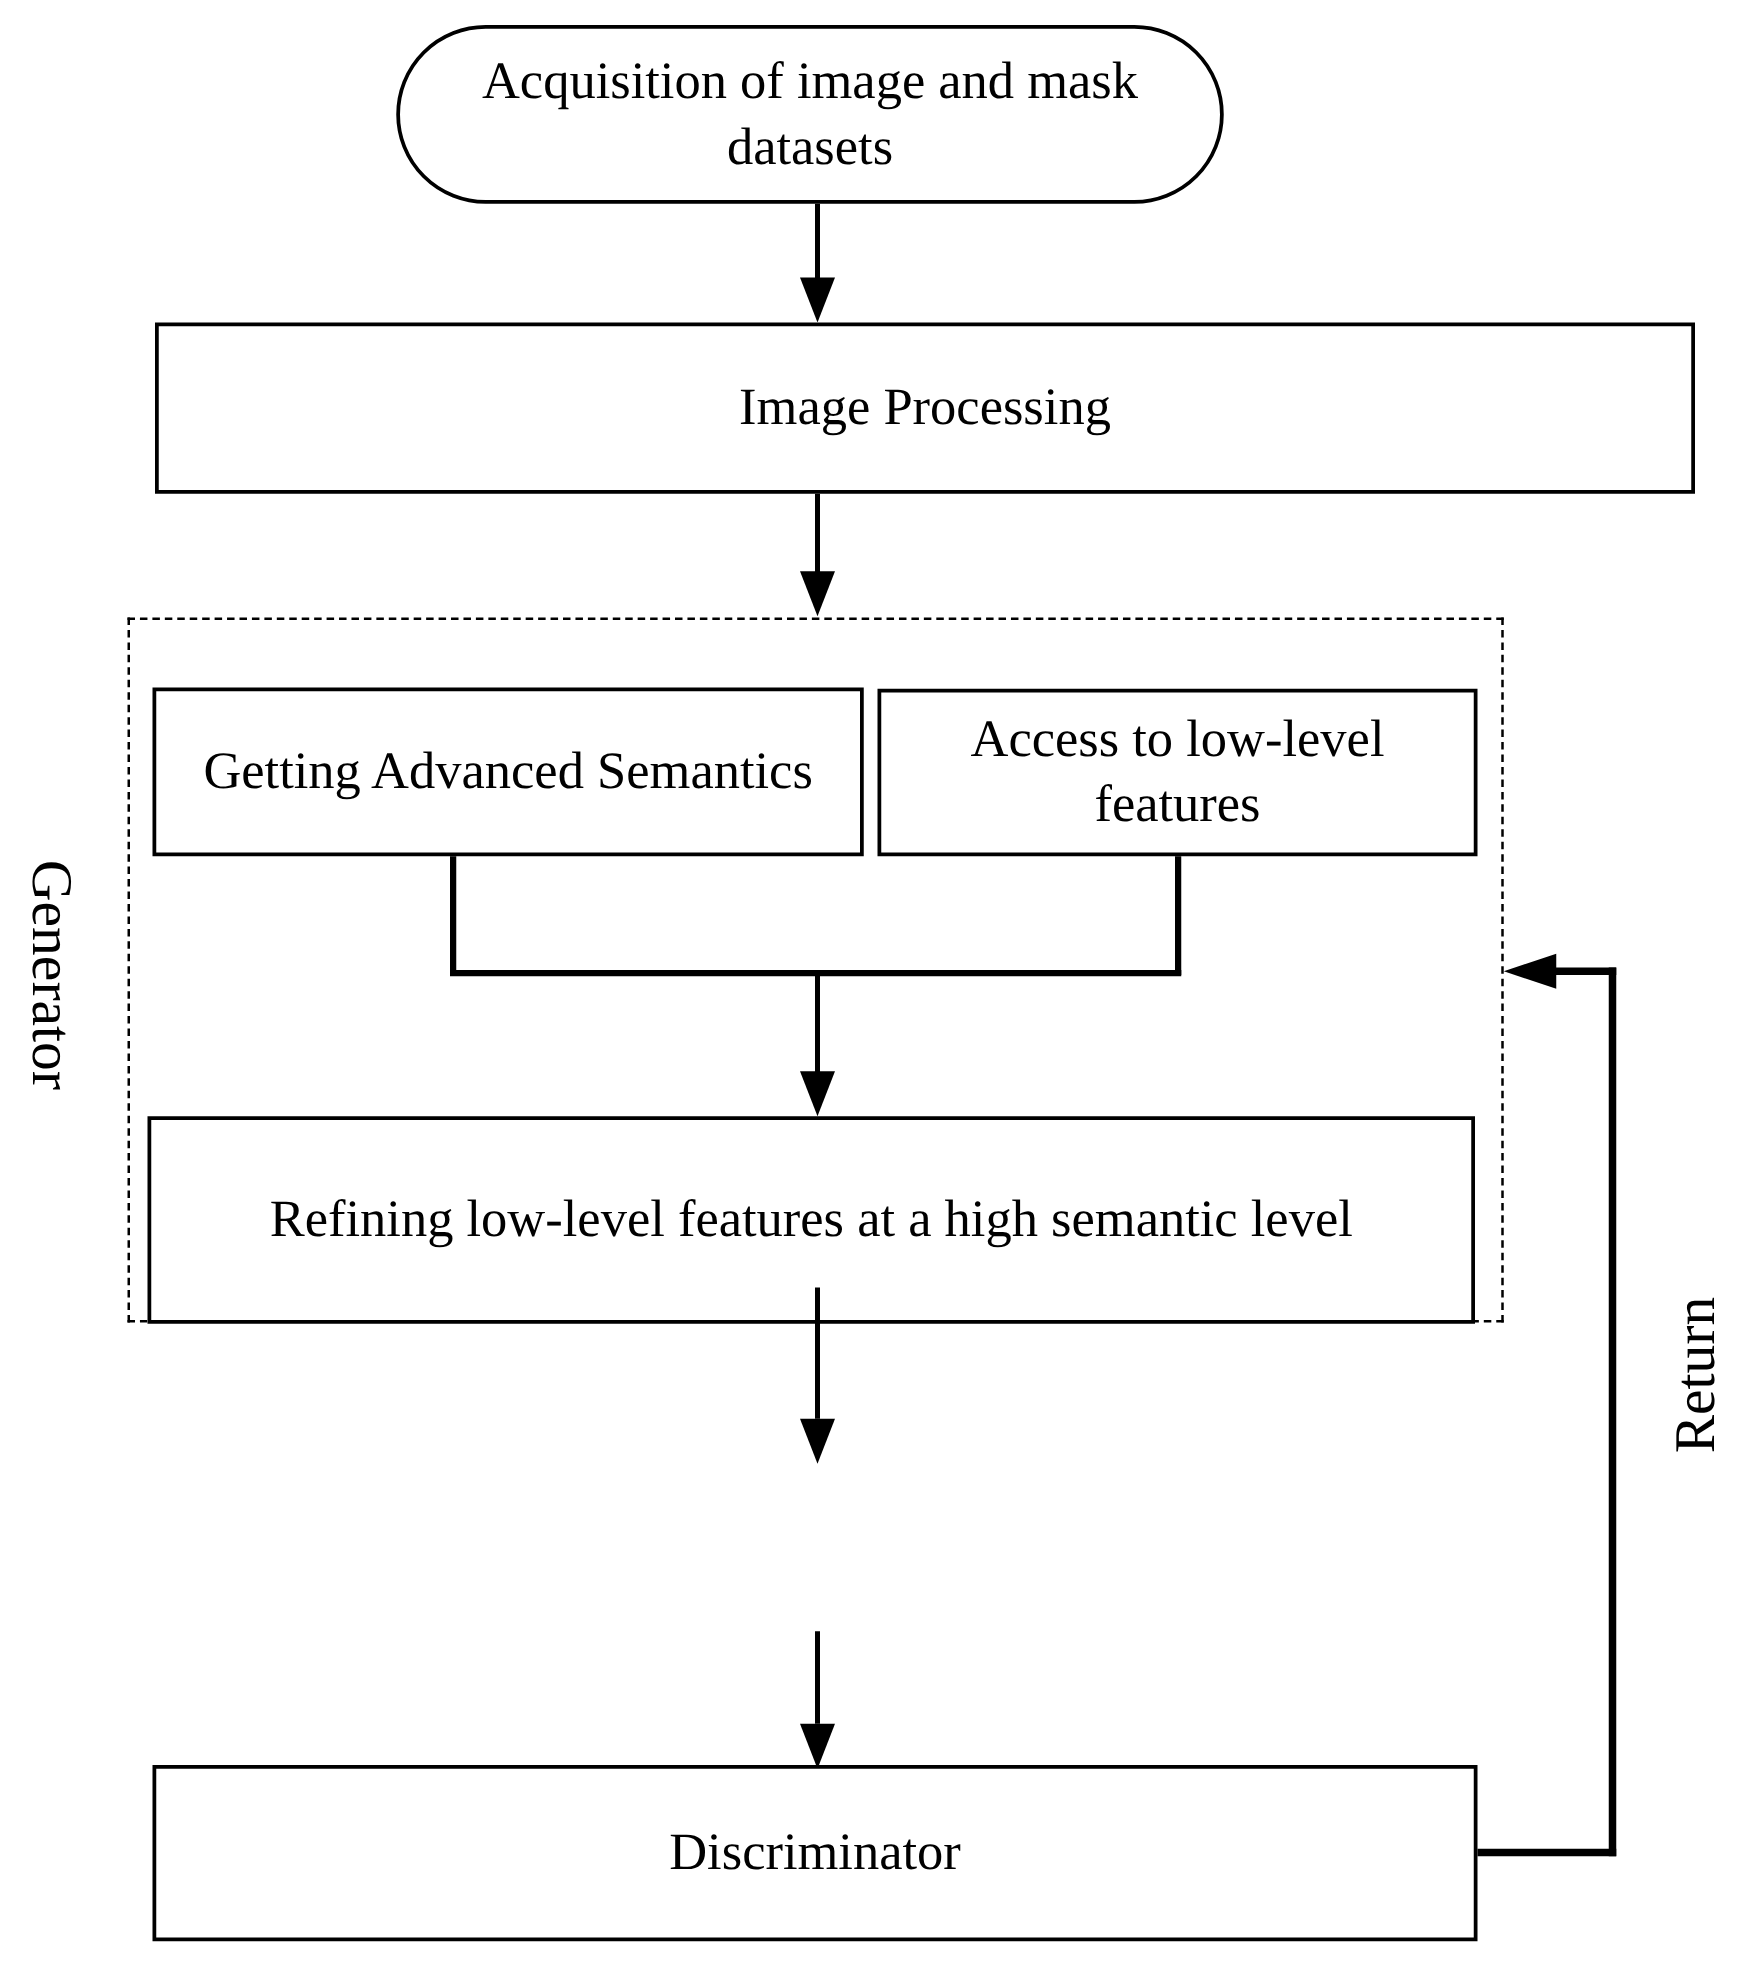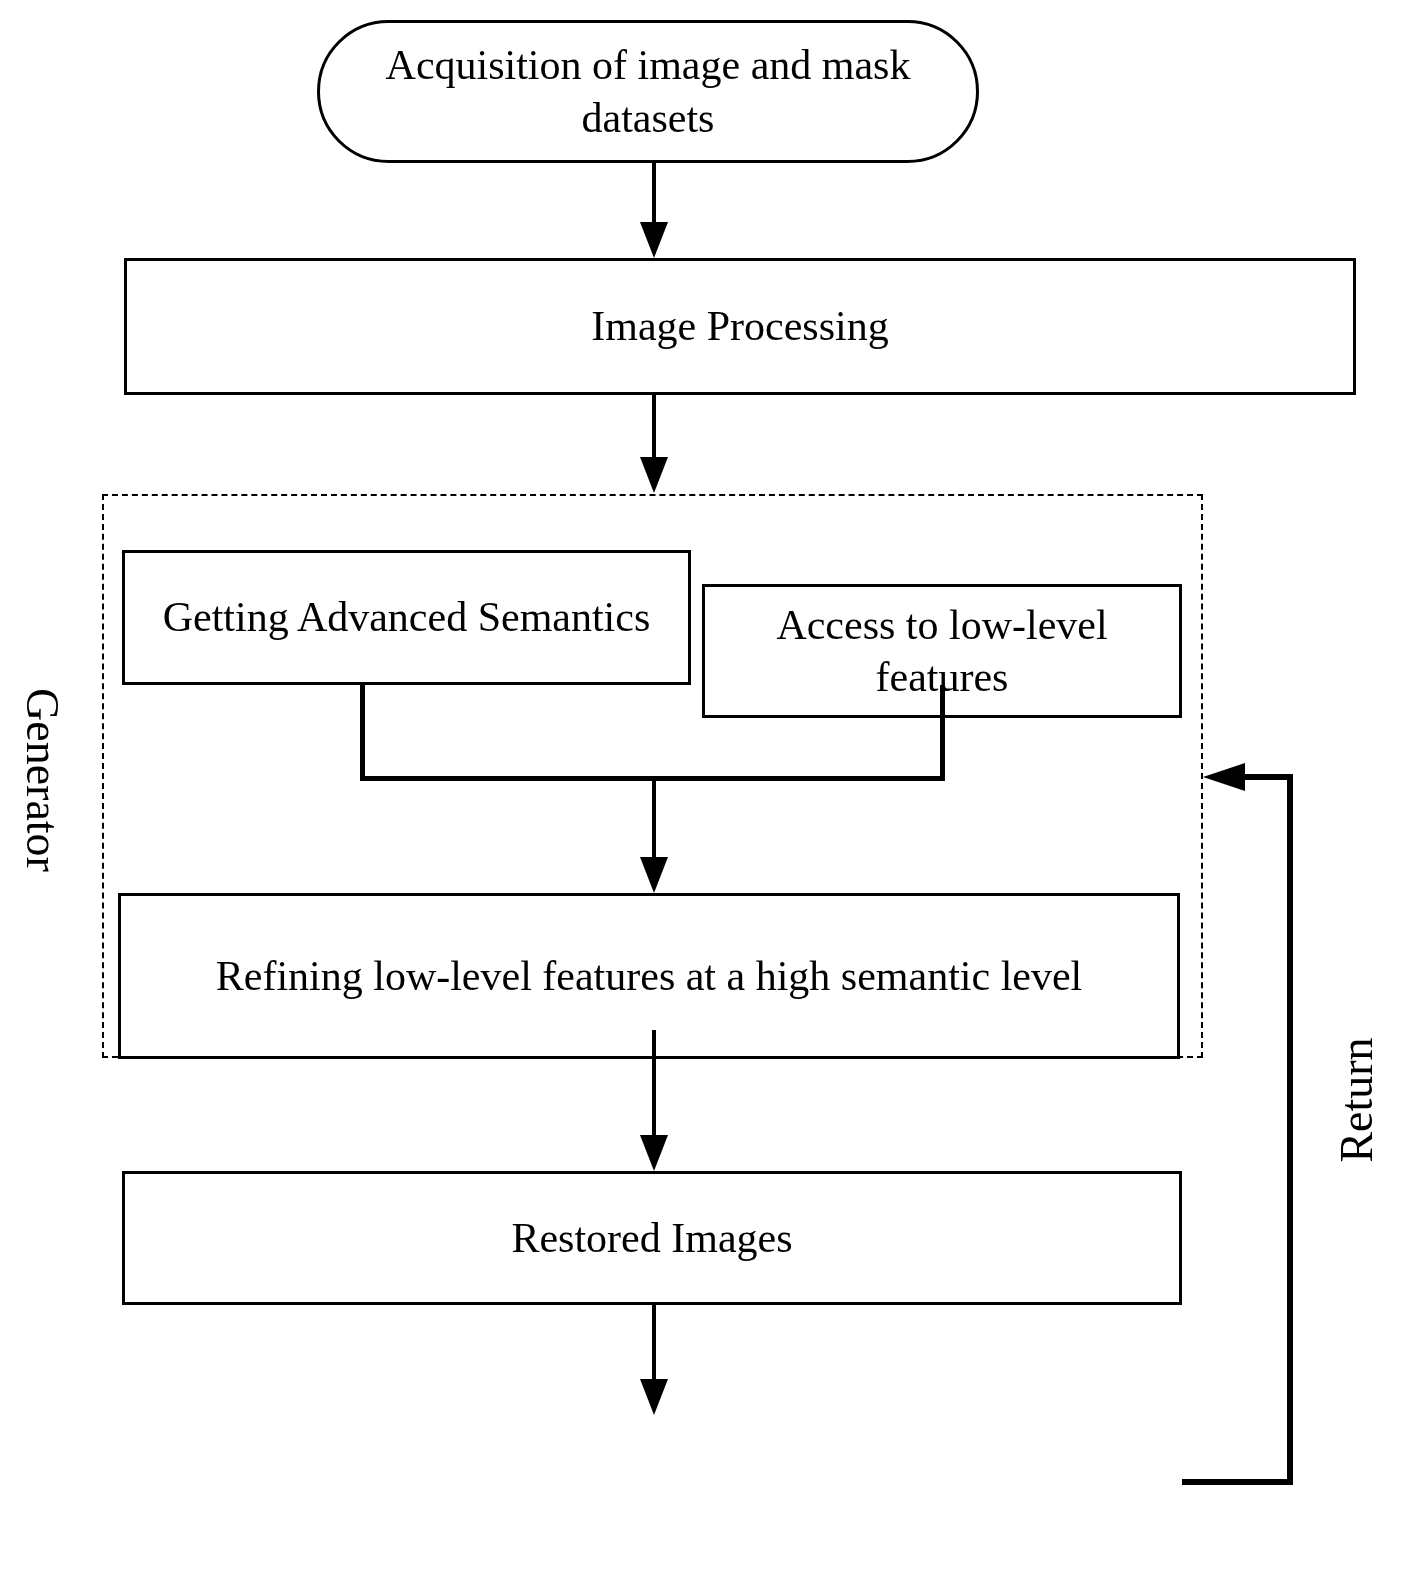--- a/index.html
+++ b/index.html
@@ -71,45 +71,45 @@
 
   <div class="line" style="left:652px; top:395px; width:4px; height:64px;"></div>
   <div class="head-down" style="left:640px; top:457px;"></div>
 
   <div class="dashed-group" style="left:102px; top:494px; width:1101px; height:564px;"></div>
 
   <div class="node" style="left:122px; top:550px; width:569px; height:135px;">
     <span>Getting Advanced Semantics</span>
   </div>
 
-  <div class="node" style="left:702px; top:551px; width:480px; height:134px;margin-top:33px;">
+  <div class="node" style="left:702px; top:551px; width:480px; height:134px;">
     <span>Access to low-level features</span>
   </div>
 
   <div class="line" style="left:360px; top:685px; width:5px; height:95px;"></div>
   <div class="line" style="left:940px; top:685px; width:5px; height:95px;"></div>
   <div class="line" style="left:360px; top:776px; width:585px; height:5px;"></div>
 
   <div class="line" style="left:652px; top:780px; width:4px; height:78px;"></div>
   <div class="head-down" style="left:640px; top:857px;"></div>
 
   <div class="node" style="left:118px; top:893px; width:1062px; height:166px;">
     <span>Refining low-level features at a high semantic level</span>
   </div>
 
   <div class="line" style="left:652px; top:1030px; width:4px; height:105px;"></div>
   <div class="head-down" style="left:640px; top:1135px;"></div>
 
-  <div class="node" style="left:122px; top:1171px; width:1060px; height:134px;">
-    <span>Restored Images</span>
-  </div>
 
   <div class="line" style="left:652px; top:1305px; width:4px; height:74px;"></div>
   <div class="head-down" style="left:640px; top:1379px;"></div>
 
+  <div class="node" style="left:122px; top:1412px; width:1060px; height:141px;">
+    <span>Discriminator</span>
+  </div>
 
   <div class="line" style="left:1182px; top:1479px; width:111px; height:6px;"></div>
   <div class="line" style="left:1287px; top:774px; width:6px; height:711px;"></div>
   <div class="line" style="left:1244px; top:774px; width:49px; height:6px;"></div>
   <div class="head-left" style="left:1203px; top:763px;"></div>
 
   <div class="vlabel rot-cw" style="left:42px; top:780px;">Generator</div>
   <div class="vlabel rot-ccw" style="left:1356px; top:1100px;">Return</div>
 
 </div>

